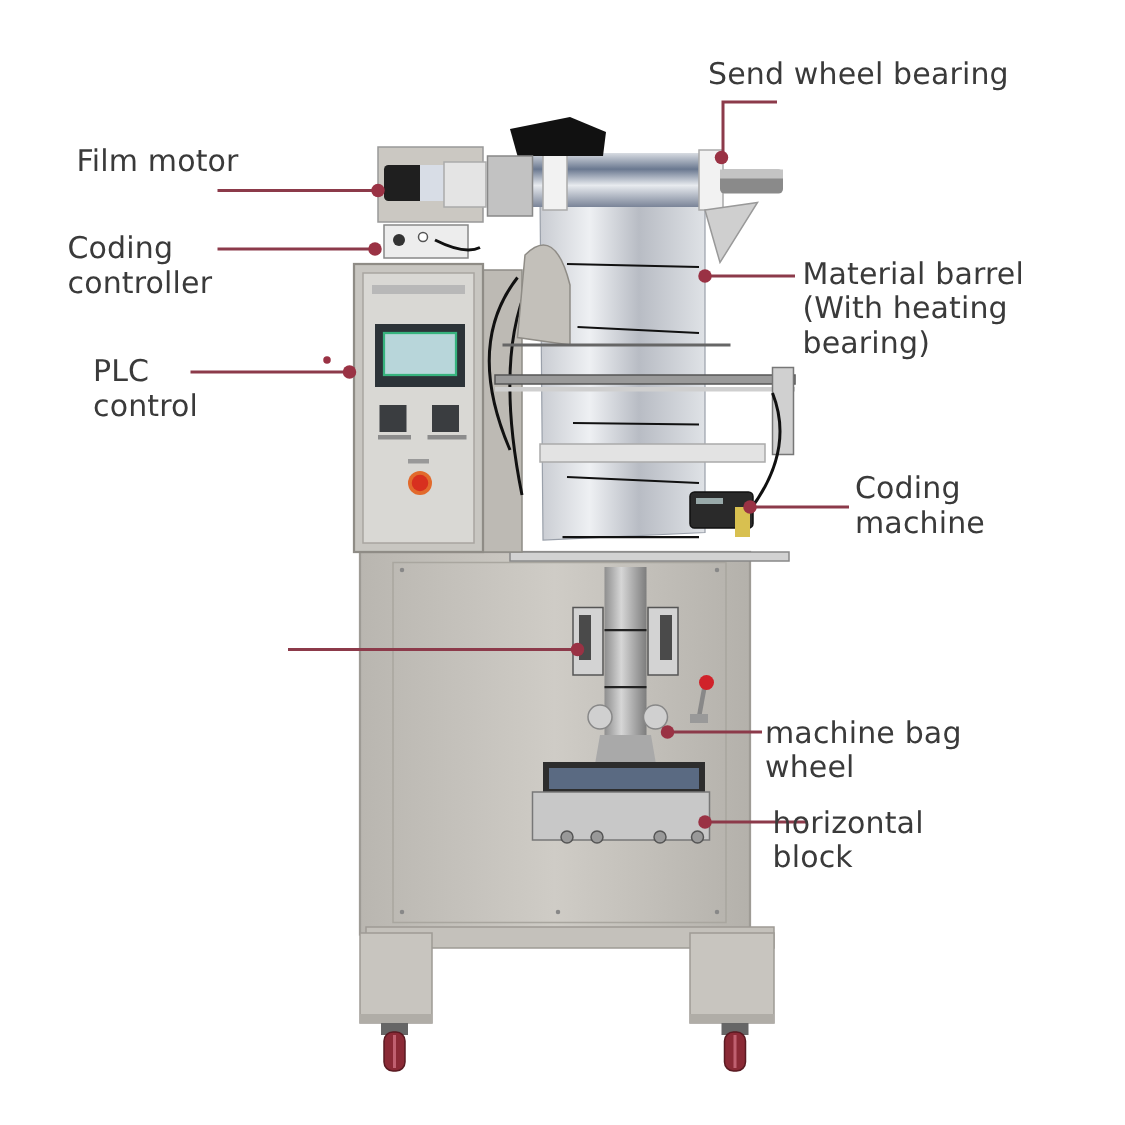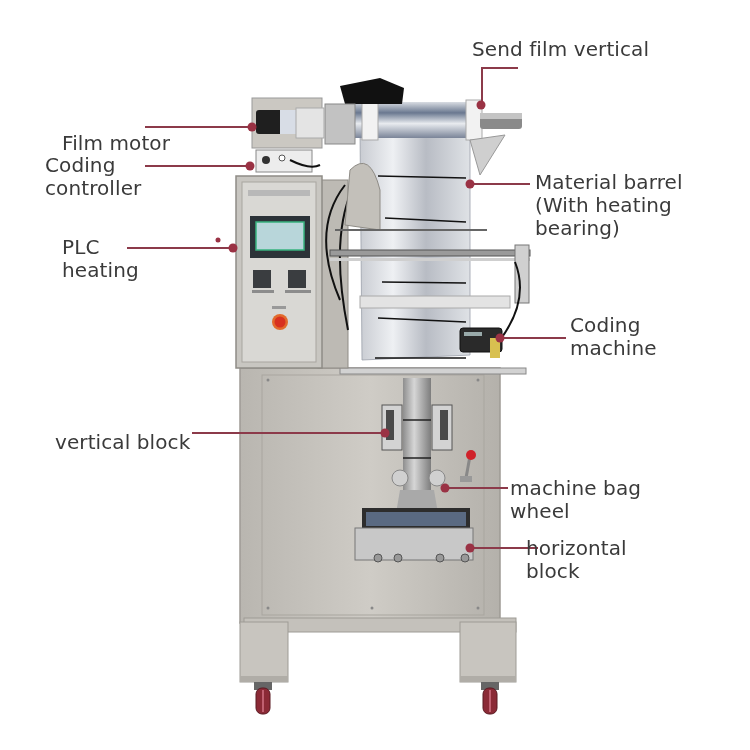--- a/index.html
+++ b/index.html
@@ -196,30 +196,29 @@
       <circle cx="233" cy="248" r="4.5"></circle>
       <circle cx="218" cy="240" r="2.5"></circle>
       <circle cx="470" cy="184" r="4.5"></circle>
       <circle cx="500" cy="338" r="4.5"></circle>
       <circle cx="385" cy="433" r="4.5"></circle>
       <circle cx="445" cy="488" r="4.5"></circle>
       <circle cx="470" cy="548" r="4.5"></circle>
     </g>
   </svg>
 
-  <div class="label" style="left:472px; top:38px;">Send film vertical</div>
-  <div class="label" style="left:62px; top:96px;margin-top:36px;">Film motor</div>
+  <div class="label" style="left:472px; top:38px;">Send wheel bearing</div>
+  <div class="label" style="left:51px; top:96px;">Film motor</div>
   <div class="label" style="left:45px; top:154px;">Coding
 controller</div>
   <div class="label" style="left:62px; top:236px;">PLC
-heating</div>
+control</div>
   <div class="label" style="left:535px; top:171px;">Material barrel
 (With heating
 bearing)</div>
   <div class="label" style="left:570px; top:314px;">Coding
 machine</div>
-  <div class="label" style="left:55px; top:431px;">vertical block</div>
   <div class="label" style="left:510px; top:477px;">machine bag
 wheel</div>
-  <div class="label" style="left:526px; top:537px;">horizontal
+  <div class="label" style="left:515px; top:537px;">horizontal
 block</div>
 
 </div>
 
 </body></html>

